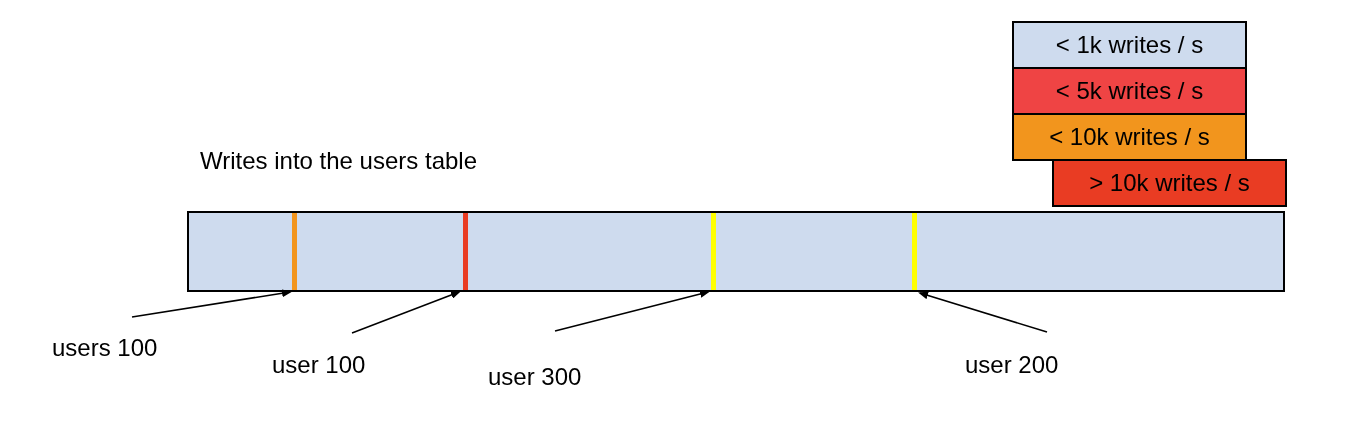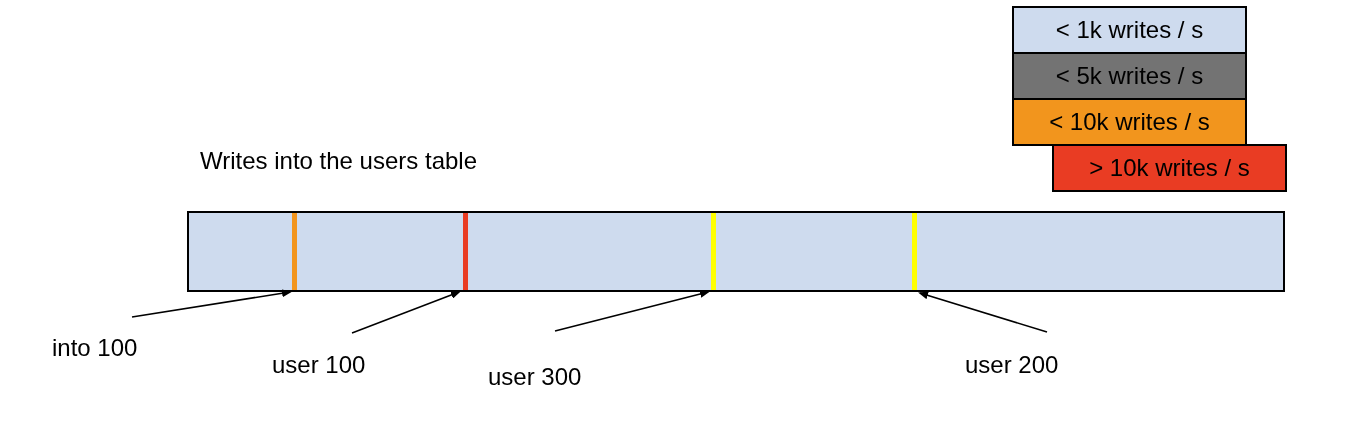--- a/index.html
+++ b/index.html
@@ -36,21 +36,21 @@
     height: 48px;
     border: 2px solid #000000;
     margin-top: -2px;
     display: flex;
     align-items: center;
     justify-content: center;
     font-size: 24px;
     color: #000000;
     white-space: nowrap;
   }
-  .legend-row:first-child { margin-top: 0; }
+  .legend-row:first-child { margin-top: 15px; }
   .bar {
     position: absolute;
     left: 187px;
     top: 211px;
     width: 1098px;
     height: 81px;
     box-sizing: border-box;
     border: 2px solid #000000;
   }
   .marker {
@@ -82,21 +82,21 @@
 <body>
 
 <div class="canvas">
 
   <div class="title">Writes into the users table</div>
 
   <div class="legend">
     <div class="legend-row" style="background: rgb(206, 219, 238);">
       <span>&lt; 1k writes / s</span>
     </div>
-    <div class="legend-row" style="background: #737373;">
+    <div class="legend-row" style="background: #ef4444;">
       <span>&lt; 5k writes / s</span>
     </div>
     <div class="legend-row" style="background: rgb(242, 149, 29);">
       <span>&lt; 10k writes / s</span>
     </div>
     <div class="legend-row" style="background: rgb(233, 60, 35); margin-left: 40px;">
       <span>&gt; 10k writes / s</span>
     </div>
   </div>
 
@@ -112,18 +112,18 @@
       <marker id="ah" markerWidth="10" markerHeight="8" refX="8" refY="4" orient="auto" markerUnits="userSpaceOnUse">
         <path d="M0,0 L10,4 L0,8 z" fill="#000000"></path>
       </marker>
     </defs>
     <line x1="132" y1="317" x2="290" y2="292" stroke="#000000" stroke-width="1.5" marker-end="url(#ah)"></line>
     <line x1="352" y1="333" x2="459" y2="292" stroke="#000000" stroke-width="1.5" marker-end="url(#ah)"></line>
     <line x1="555" y1="331" x2="708" y2="292" stroke="#000000" stroke-width="1.5" marker-end="url(#ah)"></line>
     <line x1="1047" y1="332" x2="920" y2="293" stroke="#000000" stroke-width="1.5" marker-end="url(#ah)"></line>
   </svg>
 
-  <div class="user-label ul-0">into 100</div>
+  <div class="user-label ul-0">users 100</div>
   <div class="user-label ul-1">user 100</div>
   <div class="user-label ul-2">user 300</div>
   <div class="user-label ul-3">user 200</div>
 
 </div>
 
 </body></html>

